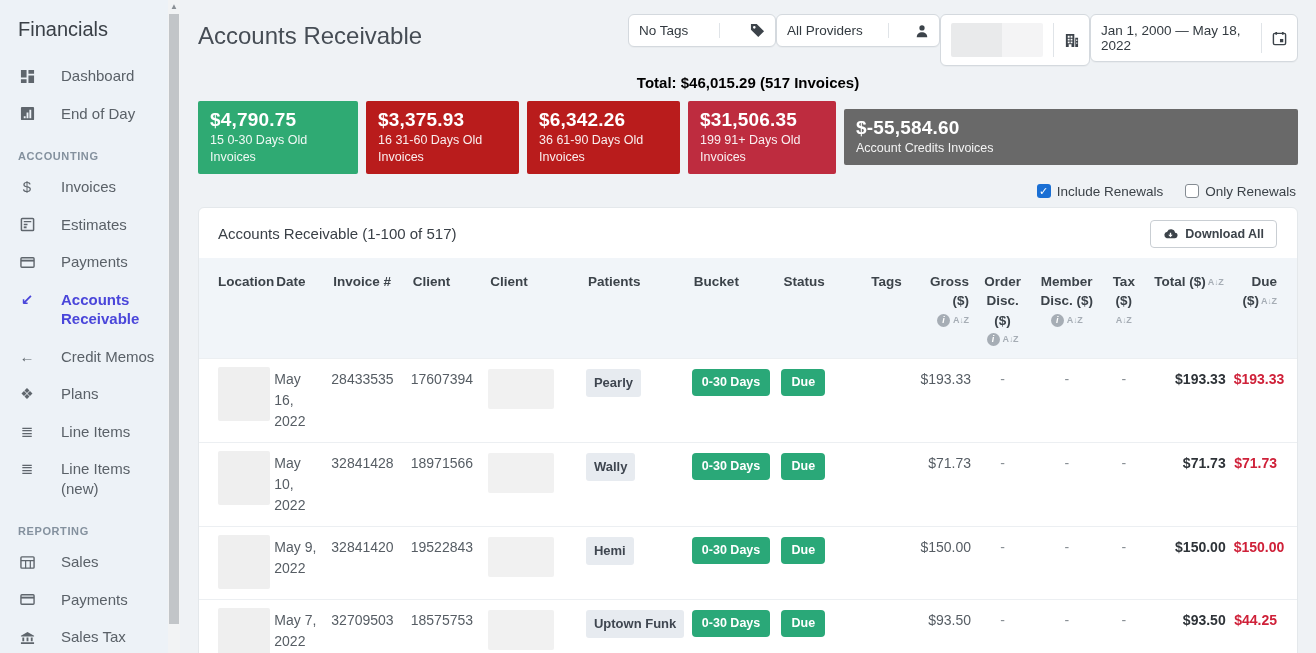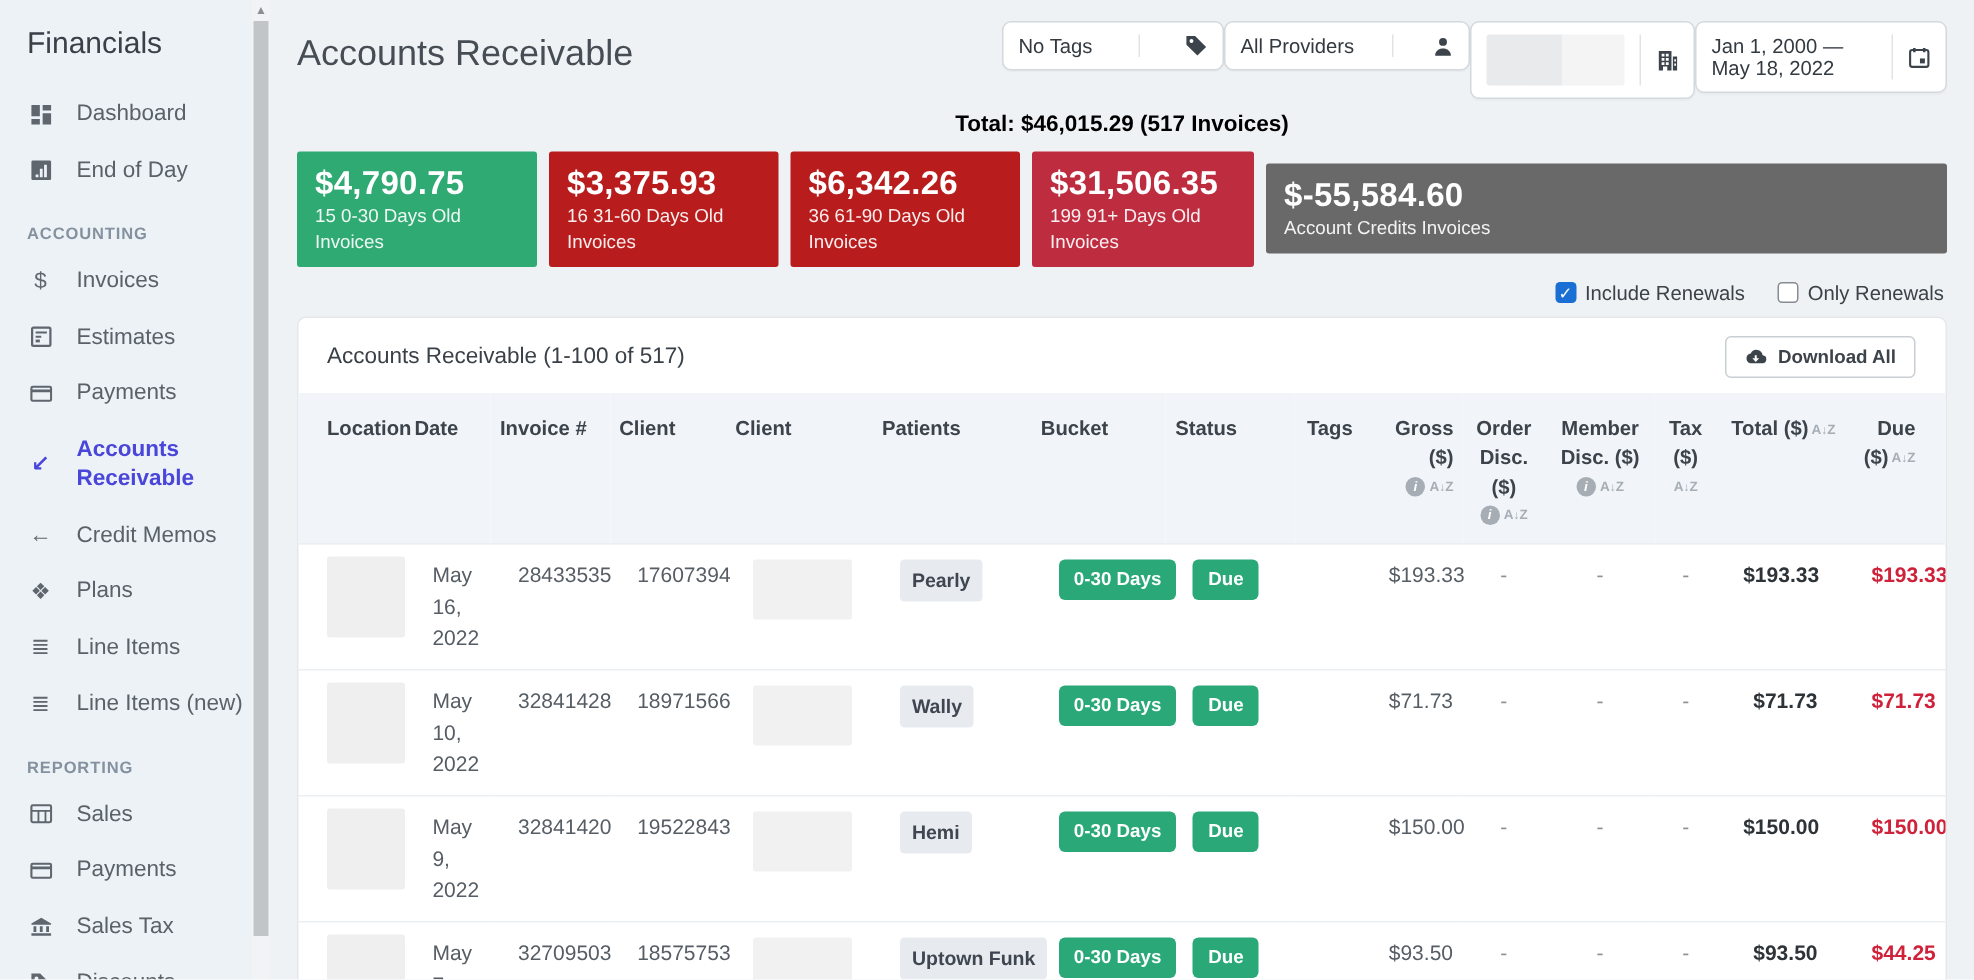--- a/index.html
+++ b/index.html
@@ -2,21 +2,21 @@
 <html><head>
 <meta charset="utf-8">
 <style>
   * { margin:0; padding:0; box-sizing:border-box; }
   html,body { width:1316px; height:653px; overflow:hidden; }
   body { font-family:"Liberation Sans","DejaVu Sans",sans-serif; display:flex; background:#eff2f5; color:#454b52; }
 
   
   .sidebar { width:168px; min-width:168px; background:#edf2f7; padding:14px 0 0 16px; overflow:hidden; }
   .sidebar-title { font-size:20px; color:#3a4047; margin:4px 0 16px 2px; }
-  .side-item { display:flex; align-items:center; gap:15px; padding:9px 6px 9px 2px; font-size:15px; color:#5a6168; cursor:pointer; line-height:1.3; }
+  .side-item { display:flex; align-items:flex-start; gap:25px; padding:9px 6px 9px 2px; font-size:15px; color:#5a6168; cursor:pointer; line-height:1.3; }
   .side-item .icon { width:18px; min-width:18px; height:18px; display:flex; align-items:center; justify-content:center; color:#5f666d; font-size:15px; margin-top:1px; }
   .side-item.active { color:#4a46da; font-weight:700; }
   .side-item.active .icon { color:#4a46da; }
   .side-section { font-size:11px; font-weight:700; letter-spacing:.6px; color:#84919e; margin:18px 0 6px 2px; }
   .icon svg { display:block; }
 
   
   .vscroll { width:12px; min-width:12px; background:#f2f3f4; position:relative; }
   .vscroll .arrow { position:absolute; top:2px; left:0; width:12px; text-align:center; font-size:8px; color:#8a8f94; }
   .vscroll .thumb { position:absolute; top:14px; left:1px; width:10px; height:610px; background:#c2c5c8; }
@@ -25,30 +25,30 @@
   .main { flex:1; padding:0 18px; overflow:hidden; position:relative; }
   .topbar { display:flex; align-items:flex-start; justify-content:space-between; padding-top:14px; }
   .page-title { font-size:24px; font-weight:400; color:#464d55; margin-top:8px; }
   .filters { display:flex; align-items:flex-start; }
   .filterbox { background:#fff; border:1px solid #d4d9de; border-radius:6px; padding:8px 10px; display:flex; align-items:center; gap:10px; font-size:13.5px; color:#333a40; cursor:pointer; box-shadow:0 1px 1px rgba(0,0,0,.03); }
   .filterbox .divider { width:1px; align-self:stretch; background:#e0e4e8; }
   .filterbox .ficon { color:#3c434a; display:flex; align-items:center; }
   .filter-tags { width:148px; justify-content:space-between; }
   .filter-providers { width:164px; justify-content:space-between; }
   .filter-location { width:150px; height:52px; justify-content:space-between; }
-  .filter-date { width:168px; justify-content:space-between; }
+  .filter-date { width:208px; justify-content:space-between; }
   .redact { background:linear-gradient(90deg,#e9eaeb 0 55%,#f4f4f5 55%); border-radius:2px; }
   .loc-redact { width:92px; height:34px; }
 
   .total-line { text-align:center; font-size:15px; font-weight:700; color:#000000; margin:8px 0 10px; }
 
   
   .cards { display:flex; gap:8px; align-items:center; }
   .card { color:#fff; padding:8px 12px; border-radius:2px; }
-  .card .amt { font-size:22px; font-weight:700; letter-spacing:.2px; }
+  .card .amt { font-size:19px; font-weight:700; letter-spacing:.2px; }
   .card .lbl { font-size:12.5px; opacity:.92; line-height:1.35; margin-top:1px; }
   .card-0 { background:#2faa73; width:160px; }
   .card-1 { background:#b91c1c; width:153px; }
   .card-2 { background:#b91c1c; width:153px; }
   .card-3 { background:#be2c3f; width:148px; }
   .card-4 { background:#696969; flex:1; }
 
   
   .renewals { display:flex; justify-content:flex-end; gap:22px; margin:10px 2px 8px; font-size:13.5px; color:#3b4248; }
   .chk { display:flex; align-items:center; gap:6px; cursor:pointer; }
@@ -73,21 +73,21 @@
   th.num, td.num { text-align:right; }
   th.ctr, td.ctr { text-align:center;margin-top:20px; }
   .hdr-icons { display:flex; gap:3px; justify-content:flex-end; align-items:center; margin-top:3px; }
   .hdr-icons.ctr { justify-content:center; }
   .info-i { width:13px; height:13px; border-radius:50%; background:#a6adb5; color:#fff; font-size:9px; font-weight:700; display:inline-flex; align-items:center; justify-content:center; font-style:italic; }
   .az { font-size:9px; color:#a6adb5; font-weight:700; letter-spacing:0; white-space:nowrap; }
   .az .ar { font-size:8px; }
   .inline-az { display:inline-block; margin-left:2px; vertical-align:1px; }
 
   tbody tr { border-top:1px solid #eceff2; }
-  tbody td { padding:10px 18px; font-size:14px; color:#565d64; vertical-align:top; line-height:1.5; height:66px; }
+  tbody td { padding:10px 4px; font-size:14px; color:#565d64; vertical-align:top; line-height:1.5; height:66px; }
   td .loc-box { width:52px; height:54px; background:#efefef; border-radius:2px; margin-top:-2px; }
   td .cli-box { width:66px; height:40px; background:#f1f1f1; border-radius:2px; }
   .pill { display:inline-block; background:#e7ebf0; color:#3f4650; font-size:13px; font-weight:700; padding:4px 8px; border-radius:3px; white-space:nowrap; }
   .badge { display:inline-block; background:#2aa878; color:#fff; font-size:12.5px; font-weight:700; padding:4px 10px; border-radius:4px; white-space:nowrap; }
   td.total-cell { font-weight:700; color:#2e3338; }
   td.due-cell { font-weight:700; color:#cf2139; }
   td.dash { color:#8a9096; }
 </style>
 </head>
 <body>

